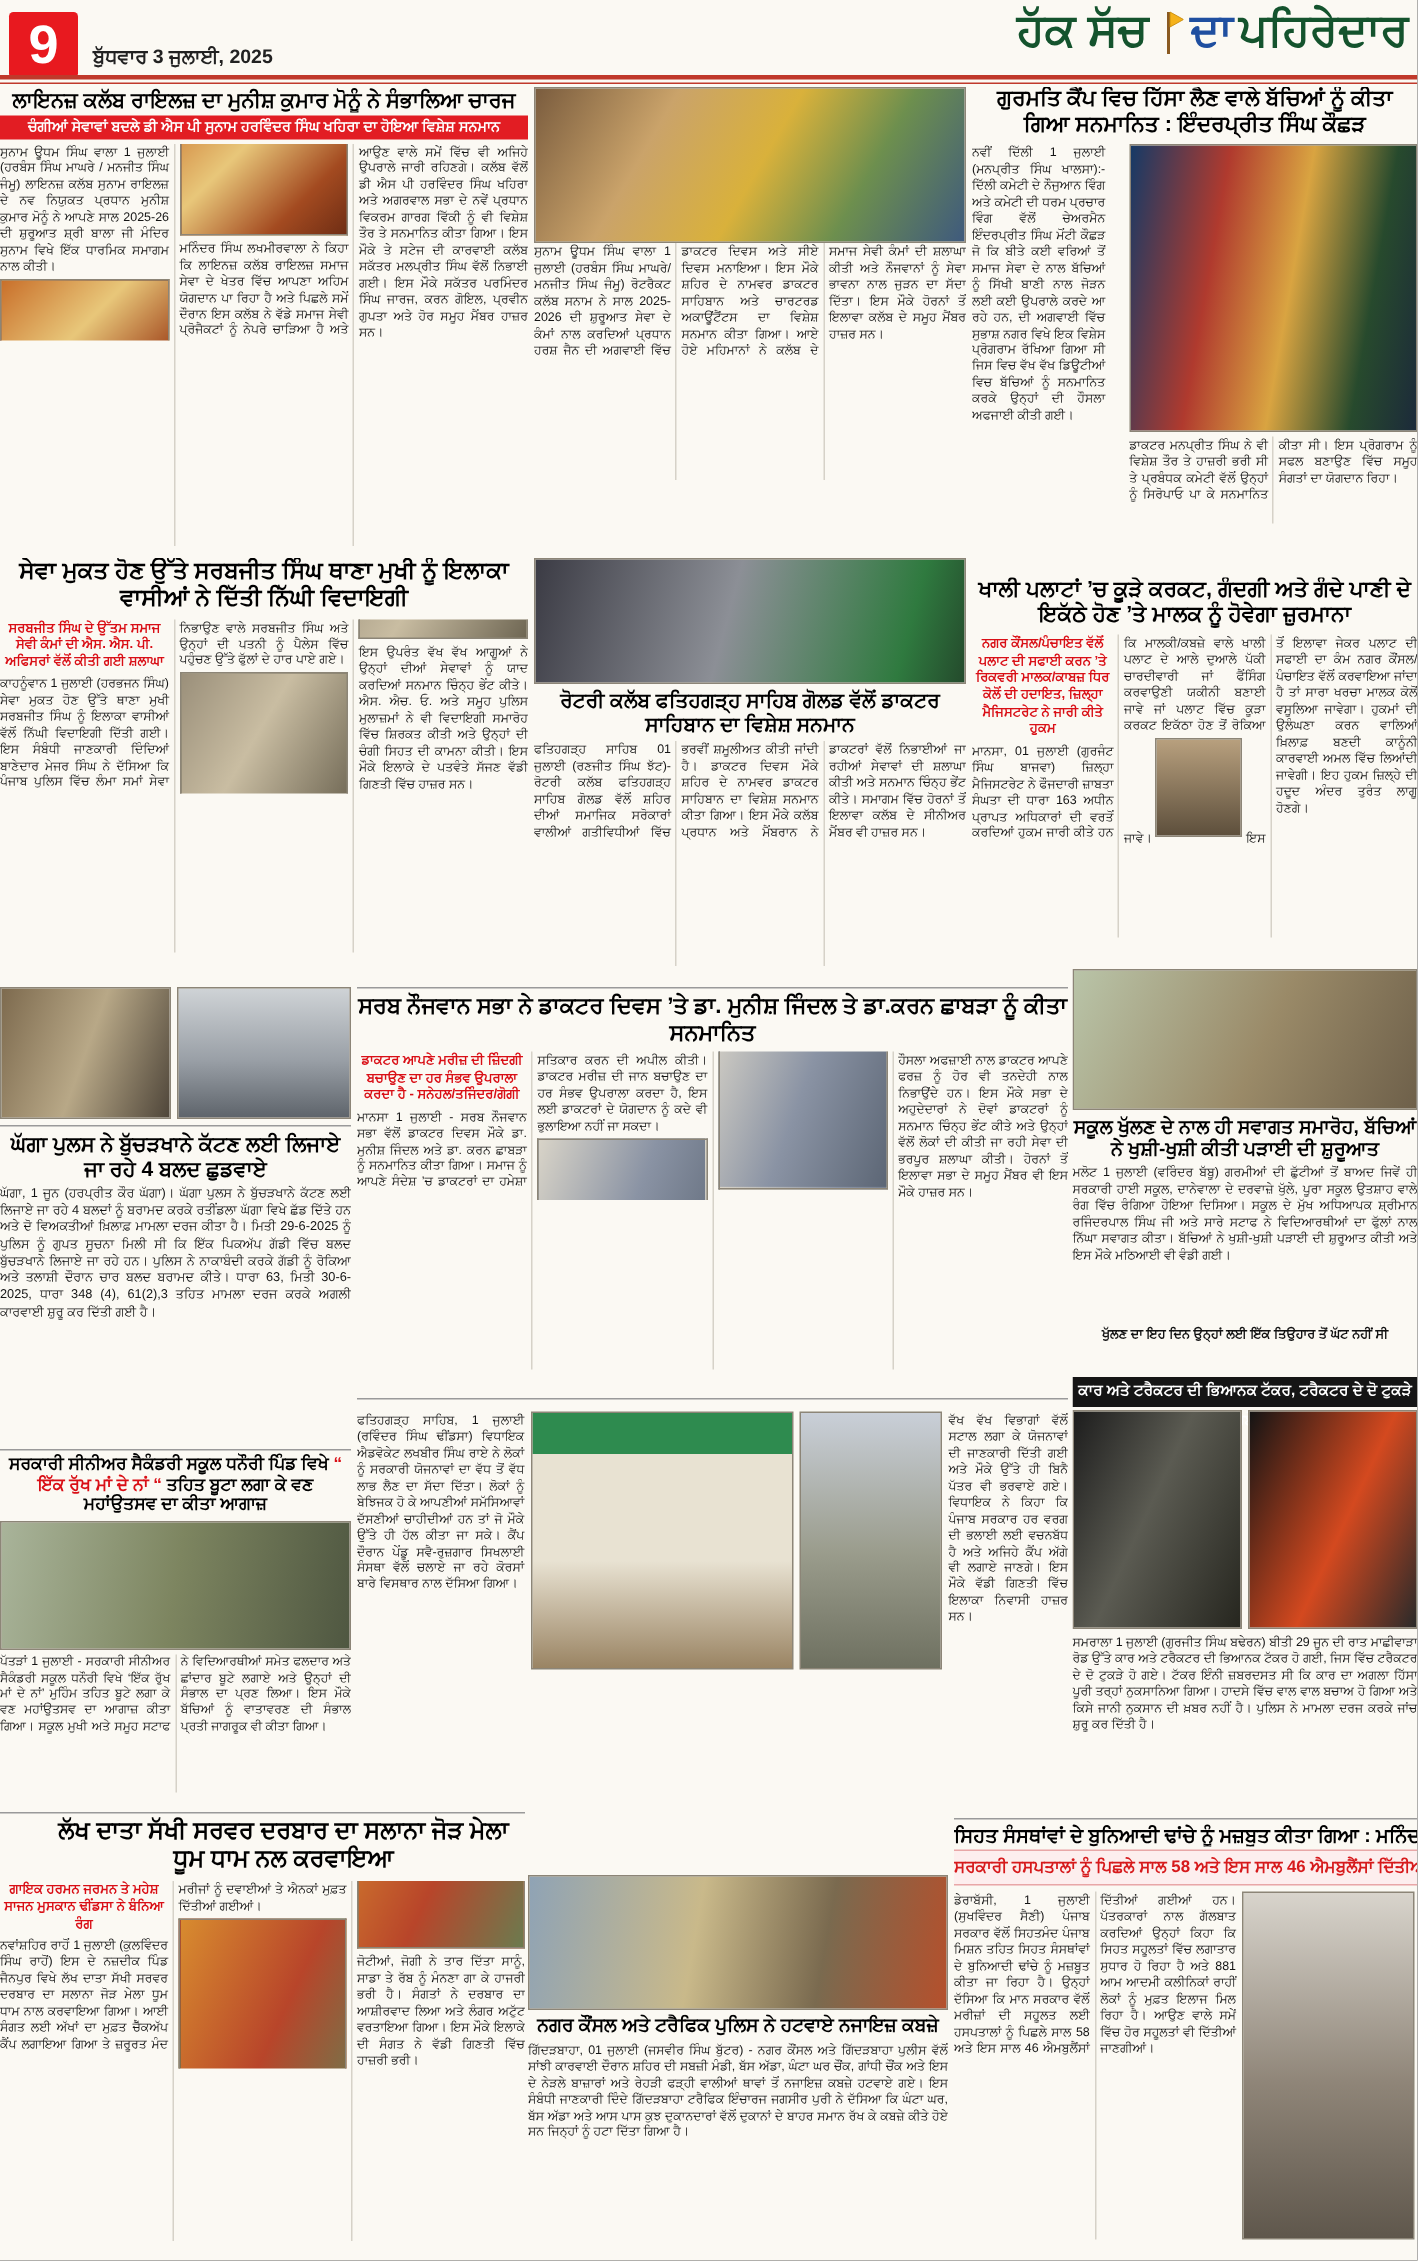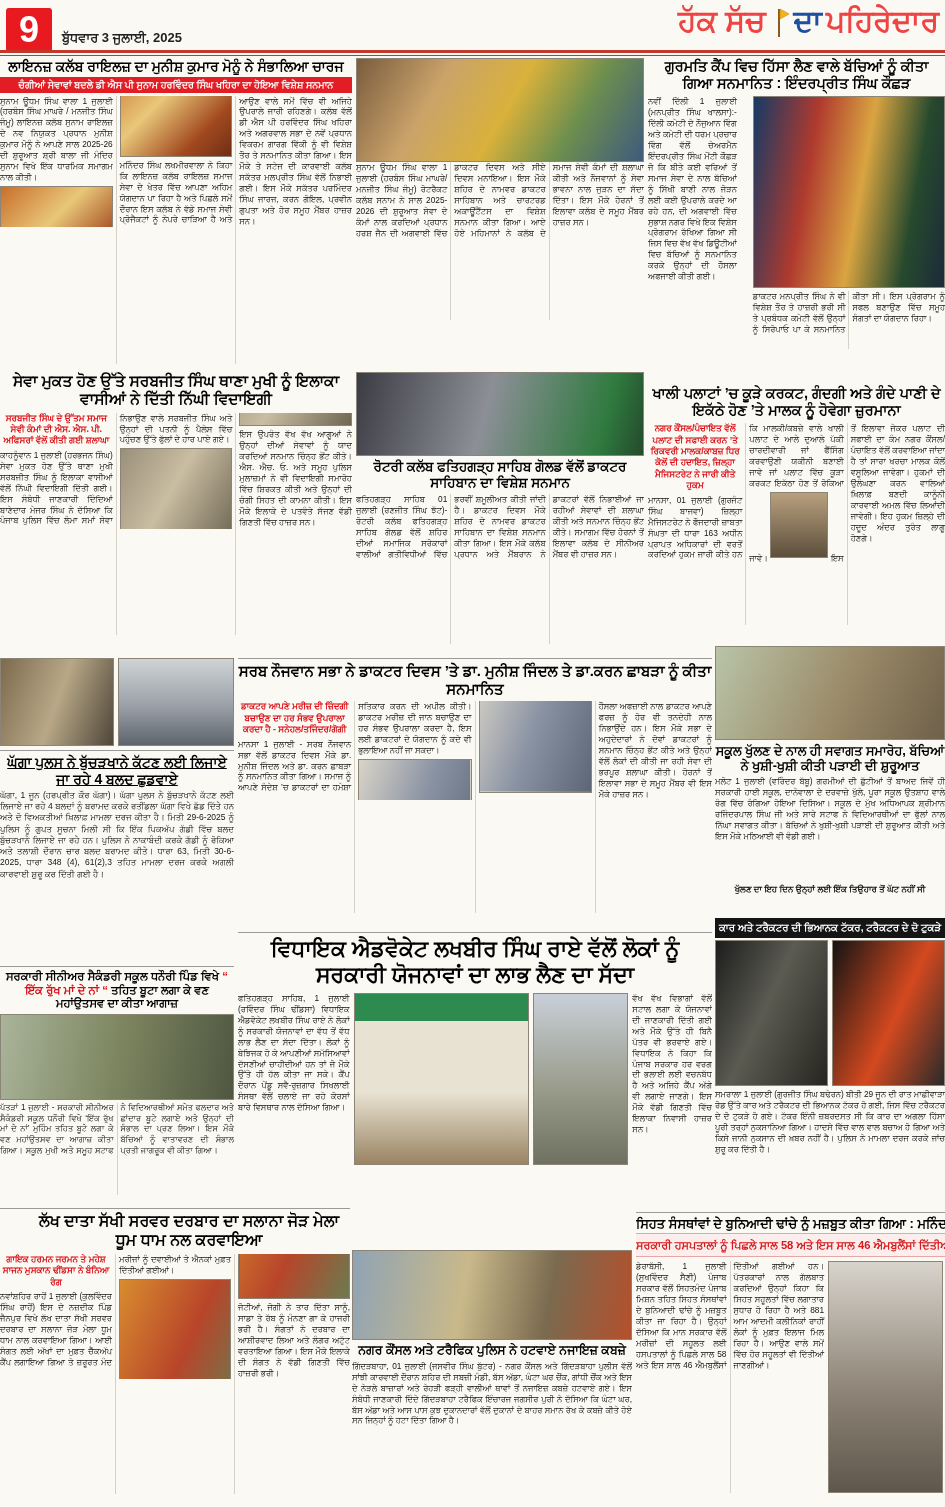--- a/index.html
+++ b/index.html
@@ -4,21 +4,21 @@
 <style>
   html,body{margin:0;padding:0;background:#777;}
   .page{position:relative;width:945px;height:1507px;background:#fbf9f3;margin:0 auto;
         font-family:"Liberation Sans","DejaVu Sans",sans-serif;color:#111;overflow:hidden;}
   .abs{position:absolute;}
   
   .pagenum{left:6px;top:8px;width:46px;height:44px;background:#e8191f;border-radius:3px;
            color:#fff;font-weight:bold;font-size:36px;text-align:center;line-height:44px;}
   .date{left:62px;top:30px;font-size:13px;font-weight:bold;color:#222;}
   .masthead{right:6px;top:4px;font-size:30px;font-weight:bold;white-space:nowrap;display:flex;align-items:center;gap:4px;}
-  .mh-red{color:#ef4444;}
+  .mh-red{color:#14532d;}
   .mh-blue{color:#1f4fa0;}
   .rule1{left:0;top:50px;width:945px;height:3px;background:#c0392b;}
   .rule2{left:0;top:55px;width:945px;height:1px;background:#c0392b;}
   
   .art{position:absolute;overflow:hidden;}
   .rule-top{border-top:1px solid #9a9a9a;padding-top:3px;}
   .hl{font-weight:bold;color:#000;text-align:center;line-height:1.18;}
   .hl1line{white-space:nowrap;overflow:hidden;}
   .redbar{background:#e21d23;color:#fff;font-weight:bold;text-align:center;}
   .greenbar{background:#17a049;color:#fff;font-weight:bold;text-align:center;}
@@ -123,21 +123,21 @@
     <div class="hl" style="font-size:15px;">ਸਰਬ ਨੌਜਵਾਨ ਸਭਾ ਨੇ ਡਾਕਟਰ ਦਿਵਸ ’ਤੇ ਡਾ. ਮੁਨੀਸ਼ ਜਿੰਦਲ ਤੇ ਡਾ.ਕਰਨ ਛਾਬੜਾ ਨੂੰ ਕੀਤਾ ਸਨਮਾਨਿਤ</div>
     <div class="body cols4" style="margin-top:4px;height:212px;">
       <span class="lede" style="display:block;">ਡਾਕਟਰ ਆਪਣੇ ਮਰੀਜ਼ ਦੀ ਜ਼ਿੰਦਗੀ ਬਚਾਉਣ ਦਾ ਹਰ ਸੰਭਵ ਉਪਰਾਲਾ ਕਰਦਾ ਹੈ - ਸਨੇਹਲ/ਤਜਿੰਦਰ/ਗੋਗੀ</span>
       <span>ਮਾਨਸਾ 1 ਜੁਲਾਈ - ਸਰਬ ਨੌਜਵਾਨ ਸਭਾ ਵੱਲੋਂ ਡਾਕਟਰ ਦਿਵਸ ਮੌਕੇ ਡਾ. ਮੁਨੀਸ਼ ਜਿੰਦਲ ਅਤੇ ਡਾ. ਕਰਨ ਛਾਬੜਾ ਨੂੰ ਸਨਮਾਨਿਤ ਕੀਤਾ ਗਿਆ। ਸਮਾਜ ਨੂੰ ਆਪਣੇ ਸੰਦੇਸ਼ ’ਚ ਡਾਕਟਰਾਂ ਦਾ ਹਮੇਸ਼ਾ ਸਤਿਕਾਰ ਕਰਨ ਦੀ ਅਪੀਲ ਕੀਤੀ। ਡਾਕਟਰ ਮਰੀਜ਼ ਦੀ ਜਾਨ ਬਚਾਉਣ ਦਾ ਹਰ ਸੰਭਵ ਉਪਰਾਲਾ ਕਰਦਾ ਹੈ, ਇਸ ਲਈ ਡਾਕਟਰਾਂ ਦੇ ਯੋਗਦਾਨ ਨੂੰ ਕਦੇ ਵੀ ਭੁਲਾਇਆ ਨਹੀਂ ਜਾ ਸਕਦਾ।</span>
       <span class="photo fig" style="height:132px;background:linear-gradient(110deg,#d9d4c8,#8a93a4 50%,#5c6675);"></span>
       <span>ਹੌਸਲਾ ਅਫਜ਼ਾਈ ਨਾਲ ਡਾਕਟਰ ਆਪਣੇ ਫਰਜ਼ ਨੂੰ ਹੋਰ ਵੀ ਤਨਦੇਹੀ ਨਾਲ ਨਿਭਾਉਂਦੇ ਹਨ। ਇਸ ਮੌਕੇ ਸਭਾ ਦੇ ਅਹੁਦੇਦਾਰਾਂ ਨੇ ਦੋਵਾਂ ਡਾਕਟਰਾਂ ਨੂੰ ਸਨਮਾਨ ਚਿੰਨ੍ਹ ਭੇਂਟ ਕੀਤੇ ਅਤੇ ਉਨ੍ਹਾਂ ਵੱਲੋਂ ਲੋਕਾਂ ਦੀ ਕੀਤੀ ਜਾ ਰਹੀ ਸੇਵਾ ਦੀ ਭਰਪੂਰ ਸ਼ਲਾਘਾ ਕੀਤੀ। ਹੋਰਨਾਂ ਤੋਂ ਇਲਾਵਾ ਸਭਾ ਦੇ ਸਮੂਹ ਮੈਂਬਰ ਵੀ ਇਸ ਮੌਕੇ ਹਾਜ਼ਰ ਸਨ।</span>
     </div>
   </div>
 
   <div class="art rule-top" style="left:0;top:750px;width:234px;height:212px;">
-    <div class="hl" style="font-size:14px;text-decoration:underline;">ਘੱਗਾ ਪੁਲਸ ਨੇ ਬੁੱਚੜਖਾਨੇ ਕੱਟਣ ਲਈ ਲਿਜਾਏ ਜਾ ਰਹੇ 4 ਬਲਦ ਛੁਡਵਾਏ</div>
+    <div class="hl" style="font-size:14px;">ਘੱਗਾ ਪੁਲਸ ਨੇ ਬੁੱਚੜਖਾਨੇ ਕੱਟਣ ਲਈ ਲਿਜਾਏ ਜਾ ਰਹੇ 4 ਬਲਦ ਛੁਡਵਾਏ</div>
     <div class="body" style="margin-top:3px;height:160px;font-size:8.5px;">
       <span>ਘੱਗਾ, 1 ਜੂਨ (ਹਰਪ੍ਰੀਤ ਕੌਰ ਘੱਗਾ)। ਘੱਗਾ ਪੁਲਸ ਨੇ ਬੁੱਚੜਖਾਨੇ ਕੱਟਣ ਲਈ ਲਿਜਾਏ ਜਾ ਰਹੇ 4 ਬਲਦਾਂ ਨੂੰ ਬਰਾਮਦ ਕਰਕੇ ਰਤੀਂਡਲਾ ਘੱਗਾ ਵਿਖੇ ਛੱਡ ਦਿੱਤੇ ਹਨ ਅਤੇ ਦੋ ਵਿਅਕਤੀਆਂ ਖ਼ਿਲਾਫ਼ ਮਾਮਲਾ ਦਰਜ ਕੀਤਾ ਹੈ। ਮਿਤੀ 29-6-2025 ਨੂੰ ਪੁਲਿਸ ਨੂੰ ਗੁਪਤ ਸੂਚਨਾ ਮਿਲੀ ਸੀ ਕਿ ਇੱਕ ਪਿਕਅੱਪ ਗੱਡੀ ਵਿੱਚ ਬਲਦ ਬੁੱਚੜਖਾਨੇ ਲਿਜਾਏ ਜਾ ਰਹੇ ਹਨ। ਪੁਲਿਸ ਨੇ ਨਾਕਾਬੰਦੀ ਕਰਕੇ ਗੱਡੀ ਨੂੰ ਰੋਕਿਆ ਅਤੇ ਤਲਾਸ਼ੀ ਦੌਰਾਨ ਚਾਰ ਬਲਦ ਬਰਾਮਦ ਕੀਤੇ। ਧਾਰਾ 63, ਮਿਤੀ 30-6-2025, ਧਾਰਾ 348 (4), 61(2),3 ਤਹਿਤ ਮਾਮਲਾ ਦਰਜ ਕਰਕੇ ਅਗਲੀ ਕਾਰਵਾਈ ਸ਼ੁਰੂ ਕਰ ਦਿੱਤੀ ਗਈ ਹੈ।</span>
     </div>
   </div>
 
   <div class="art" style="left:715px;top:646px;width:230px;height:268px;">
     <div class="photo" style="height:94px;background:linear-gradient(115deg,#b9c4a8,#9a8a68 55%,#6e604a);"></div>
     <div class="hl" style="font-size:12.8px;margin:3px 0;">ਸਕੂਲ ਖੁੱਲਣ ਦੇ ਨਾਲ ਹੀ ਸਵਾਗਤ ਸਮਾਰੋਹ, ਬੱਚਿਆਂ ਨੇ ਖੁਸ਼ੀ-ਖੁਸ਼ੀ ਕੀਤੀ ਪੜਾਈ ਦੀ ਸ਼ੁਰੂਆਤ</div>
     <div class="body" style="height:108px;">
       <span>ਮਲੋਟ 1 ਜੁਲਾਈ (ਵਰਿੰਦਰ ਬੱਬੂ) ਗਰਮੀਆਂ ਦੀ ਛੁੱਟੀਆਂ ਤੋਂ ਬਾਅਦ ਜਿਵੇਂ ਹੀ ਸਰਕਾਰੀ ਹਾਈ ਸਕੂਲ, ਦਾਨੇਵਾਲਾ ਦੇ ਦਰਵਾਜ਼ੇ ਖੁੱਲੇ, ਪੂਰਾ ਸਕੂਲ ਉਤਸ਼ਾਹ ਵਾਲੇ ਰੰਗ ਵਿੱਚ ਰੰਗਿਆ ਹੋਇਆ ਦਿਸਿਆ। ਸਕੂਲ ਦੇ ਮੁੱਖ ਅਧਿਆਪਕ ਸ਼੍ਰੀਮਾਨ ਰਜਿੰਦਰਪਾਲ ਸਿੰਘ ਜੀ ਅਤੇ ਸਾਰੇ ਸਟਾਫ ਨੇ ਵਿਦਿਆਰਥੀਆਂ ਦਾ ਫੁੱਲਾਂ ਨਾਲ ਨਿੱਘਾ ਸਵਾਗਤ ਕੀਤਾ। ਬੱਚਿਆਂ ਨੇ ਖੁਸ਼ੀ-ਖੁਸ਼ੀ ਪੜਾਈ ਦੀ ਸ਼ੁਰੂਆਤ ਕੀਤੀ ਅਤੇ ਇਸ ਮੌਕੇ ਮਠਿਆਈ ਵੀ ਵੰਡੀ ਗਈ।</span>
@@ -150,21 +150,20 @@
     <div class="row" style="margin-top:2px;">
       <div class="photo" style="width:113px;height:146px;background:linear-gradient(115deg,#1d1d1d,#5b5b52 45%,#26261f);"></div>
       <div class="photo" style="width:113px;height:146px;background:linear-gradient(115deg,#141414,#d4491f 55%,#2a2a2a);"></div>
     </div>
     <div class="body" style="margin-top:3px;height:112px;">
       <span>ਸਮਰਾਲਾ 1 ਜੁਲਾਈ (ਗੁਰਜੀਤ ਸਿੰਘ ਬਢੇਰਨ) ਬੀਤੀ 29 ਜੂਨ ਦੀ ਰਾਤ ਮਾਛੀਵਾੜਾ ਰੋਡ ਉੱਤੇ ਕਾਰ ਅਤੇ ਟਰੈਕਟਰ ਦੀ ਭਿਆਨਕ ਟੱਕਰ ਹੋ ਗਈ, ਜਿਸ ਵਿੱਚ ਟਰੈਕਟਰ ਦੇ ਦੋ ਟੁਕੜੇ ਹੋ ਗਏ। ਟੱਕਰ ਇੰਨੀ ਜ਼ਬਰਦਸਤ ਸੀ ਕਿ ਕਾਰ ਦਾ ਅਗਲਾ ਹਿੱਸਾ ਪੂਰੀ ਤਰ੍ਹਾਂ ਨੁਕਸਾਨਿਆ ਗਿਆ। ਹਾਦਸੇ ਵਿੱਚ ਵਾਲ ਵਾਲ ਬਚਾਅ ਹੋ ਗਿਆ ਅਤੇ ਕਿਸੇ ਜਾਨੀ ਨੁਕਸਾਨ ਦੀ ਖ਼ਬਰ ਨਹੀਂ ਹੈ। ਪੁਲਿਸ ਨੇ ਮਾਮਲਾ ਦਰਜ ਕਰਕੇ ਜਾਂਚ ਸ਼ੁਰੂ ਕਰ ਦਿੱਤੀ ਹੈ।</span>
     </div>
   </div>
 
   <div class="art rule-top" style="left:238px;top:932px;width:474px;height:284px;">
-    <div class="hl" style="font-size:22px;">ਵਿਧਾਇਕ ਐਡਵੋਕੇਟ ਲਖਬੀਰ ਸਿੰਘ ਰਾਏ ਵੱਲੋਂ ਲੋਕਾਂ ਨੂੰ ਸਰਕਾਰੀ ਯੋਜਨਾਵਾਂ ਦਾ ਲਾਭ ਲੈਣ ਦਾ ਸੱਦਾ</div>
     <div class="row" style="margin-top:5px;height:172px;align-items:flex-end;">
       <div class="body" style="width:112px;height:172px;">
         <span>ਫਤਿਹਗੜ੍ਹ ਸਾਹਿਬ, 1 ਜੁਲਾਈ (ਰਵਿੰਦਰ ਸਿੰਘ ਢੀਂਡਸਾ) ਵਿਧਾਇਕ ਐਡਵੋਕੇਟ ਲਖਬੀਰ ਸਿੰਘ ਰਾਏ ਨੇ ਲੋਕਾਂ ਨੂੰ ਸਰਕਾਰੀ ਯੋਜਨਾਵਾਂ ਦਾ ਵੱਧ ਤੋਂ ਵੱਧ ਲਾਭ ਲੈਣ ਦਾ ਸੱਦਾ ਦਿੱਤਾ। ਲੋਕਾਂ ਨੂੰ ਬੇਝਿਜਕ ਹੋ ਕੇ ਆਪਣੀਆਂ ਸਮੱਸਿਆਵਾਂ ਦੱਸਣੀਆਂ ਚਾਹੀਦੀਆਂ ਹਨ ਤਾਂ ਜੋ ਮੌਕੇ ਉੱਤੇ ਹੀ ਹੱਲ ਕੀਤਾ ਜਾ ਸਕੇ। ਕੈਂਪ ਦੌਰਾਨ ਪੇਂਡੂ ਸਵੈ-ਰੁਜ਼ਗਾਰ ਸਿਖਲਾਈ ਸੰਸਥਾ ਵੱਲੋਂ ਚਲਾਏ ਜਾ ਰਹੇ ਕੋਰਸਾਂ ਬਾਰੇ ਵਿਸਥਾਰ ਨਾਲ ਦੱਸਿਆ ਗਿਆ।</span>
       </div>
       <div class="photo" style="width:176px;height:172px;background:linear-gradient(#2e8b4f 0 16%,#e8e2d2 16% 58%,#9a8463);"></div>
       <div class="photo" style="width:96px;height:172px;background:linear-gradient(#c9cfd8,#9a9c8c 55%,#6e7060);"></div>
       <div class="body" style="width:80px;height:172px;">
         <span>ਵੱਖ ਵੱਖ ਵਿਭਾਗਾਂ ਵੱਲੋਂ ਸਟਾਲ ਲਗਾ ਕੇ ਯੋਜਨਾਵਾਂ ਦੀ ਜਾਣਕਾਰੀ ਦਿੱਤੀ ਗਈ ਅਤੇ ਮੌਕੇ ਉੱਤੇ ਹੀ ਬਿਨੈ ਪੱਤਰ ਵੀ ਭਰਵਾਏ ਗਏ। ਵਿਧਾਇਕ ਨੇ ਕਿਹਾ ਕਿ ਪੰਜਾਬ ਸਰਕਾਰ ਹਰ ਵਰਗ ਦੀ ਭਲਾਈ ਲਈ ਵਚਨਬੱਧ ਹੈ ਅਤੇ ਅਜਿਹੇ ਕੈਂਪ ਅੱਗੇ ਵੀ ਲਗਾਏ ਜਾਣਗੇ। ਇਸ ਮੌਕੇ ਵੱਡੀ ਗਿਣਤੀ ਵਿੱਚ ਇਲਾਕਾ ਨਿਵਾਸੀ ਹਾਜ਼ਰ ਸਨ।</span>
       </div>
     </div>

